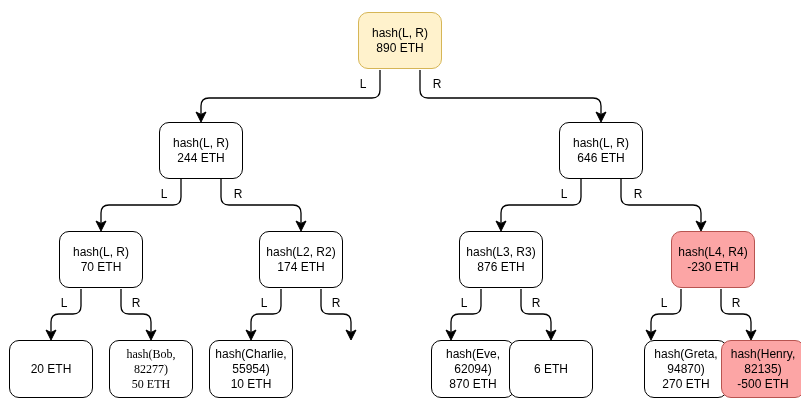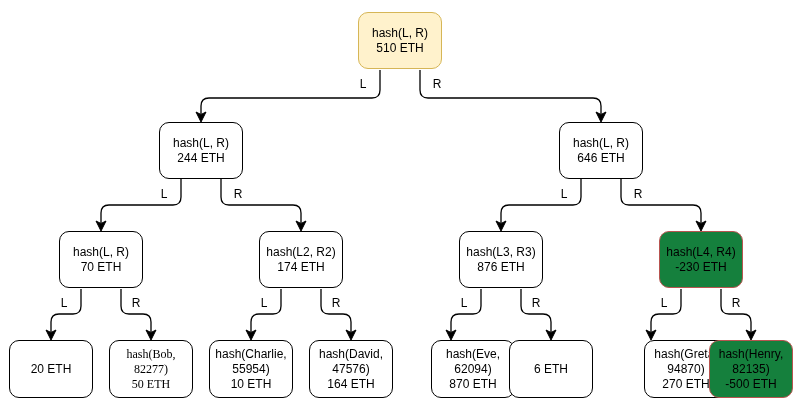--- a/index.html
+++ b/index.html
@@ -52,22 +52,23 @@
     color: #000000;
     padding: 2px;
   }
   .node--internal { height: 57px; }
   .node--leaf { height: 58px; }
   .node--yellow {
     background: #FFF2CC;
     border-color: #D6B656;
   }
   .node--red {
-    background: #15803d;
+    background: #fca5a5;
     border-color: #B85450;
+    margin-left: 12px;
   }
 </style>
 </head>
 <body>
 
 <div class="canvas">
 
   <svg class="edges" viewBox="0 0 801 411">
 
     <g>
@@ -139,21 +140,21 @@
     </g>
     <g>
       <path class="wire" d="M721 289 V306 Q721 314 729 314 H743 Q751 314 751 322 V332"></path>
       <path class="arrow" d="M746 330 L751 340 L756 330 L751 332.5 Z"></path>
       <text x="736" y="307">R</text>
     </g>
   </svg>
 
   <div class="node node--internal node--yellow" style="left:358px; top:12px;">
     <div>hash(L, R)</div>
-    <div>510 ETH</div>
+    <div>890 ETH</div>
   </div>
 
   <div class="node node--internal" style="left:159px; top:122px;">
     <div>hash(L, R)</div>
     <div>244 ETH</div>
   </div>
   <div class="node node--internal" style="left:559px; top:122px;">
     <div>hash(L, R)</div>
     <div>646 ETH</div>
   </div>
@@ -179,24 +180,20 @@
     <div>20 ETH</div>
   </div>
   <div class="node node--leaf" style="left:109px; top:340px;font-family:Liberation Serif, serif;">
     <div>hash(Bob, 82277)</div>
     <div>50 ETH</div>
   </div>
   <div class="node node--leaf" style="left:209px; top:340px;">
     <div>hash(Charlie, 55954)</div>
     <div>10 ETH</div>
   </div>
-  <div class="node node--leaf" style="left:309px; top:340px;">
-    <div>hash(David, 47576)</div>
-    <div>164 ETH</div>
-  </div>
   <div class="node node--leaf" style="left:409px; top:340px;margin-left:22px;">
     <div>hash(Eve, 62094)</div>
     <div>870 ETH</div>
   </div>
   <div class="node node--leaf" style="left:509px; top:340px;">
     <div>6 ETH</div>
   </div>
   <div class="node node--leaf" style="left:609px; top:340px;margin-left:35px;">
     <div>hash(Greta, 94870)</div>
     <div>270 ETH</div>

